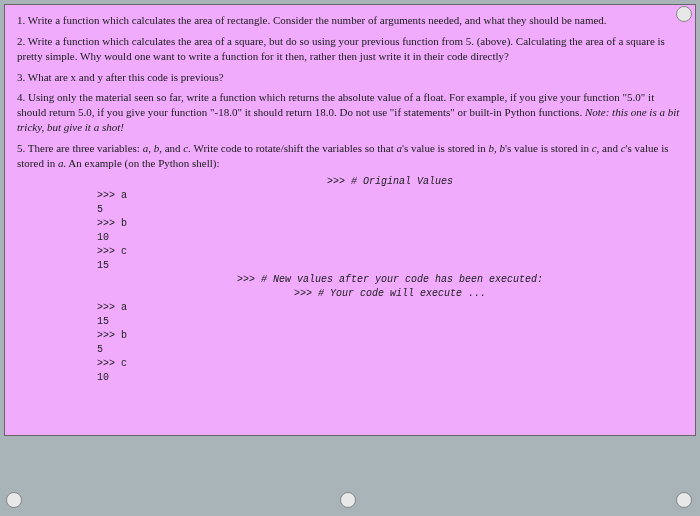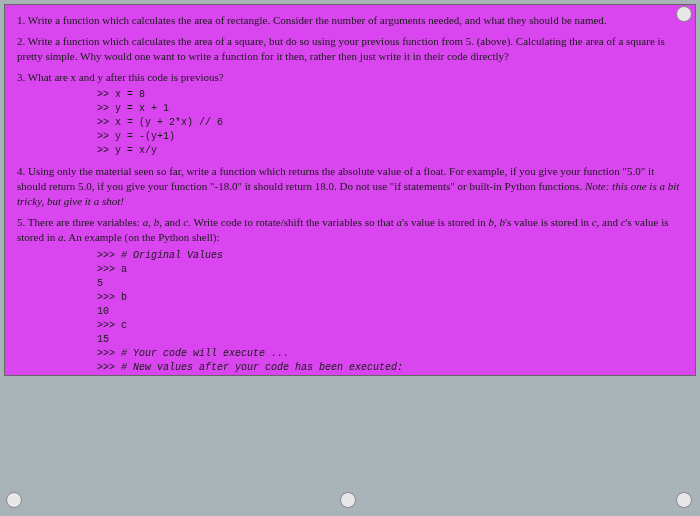--- a/index.html
+++ b/index.html
@@ -6,25 +6,25 @@
       margin: 0;
       padding: 0;
       font-family: Georgia, 'Times New Roman', serif;
       background: #a8b4b8;
       width: 700px;
       height: 516px;
       overflow: hidden;
       position: relative;
     }
     .page {
-      background: #d946ef;
+      background: #f0abfc;
       border: 1px solid #666;
       margin: 4px;
       padding: 8px 12px;
-      height: 372px;
+      height: 432px;
       box-sizing: border-box;
       font-size: 11px;
       line-height: 1.35;
       color: #1a1a1a;
       overflow: hidden;
     }
     .question {
       margin-bottom: 6px;
     }
     .qnum {
@@ -54,67 +54,60 @@
       width: 14px;
       height: 14px;
       border-radius: 50%;
       background: #e8e8e8;
       border: 1px solid #888;
     }
     .hole-tl { top: 6px; right: 8px; }
     .hole-bl { bottom: 8px; left: 6px; }
     .hole-bm { bottom: 8px; left: 340px; }
     .hole-br { bottom: 8px; right: 8px; }
-    .comment { font-style: italic; }
+    .comment { font-style: italic; text-align: center; }
   </style>
 </head>
 <body>
 
 <div class="page">
 
   <div class="question">
     <span class="qnum">1.</span>
     <span class="qtext">Write a function which calculates the area of rectangle. Consider the number of arguments needed, and what they should be named.</span>
   </div>
 
   <div class="question">
     <span class="qnum">2.</span>
     <span class="qtext">Write a function which calculates the area of a square, but do so using your previous function from 5. (above). Calculating the area of a square is pretty simple. Why would one want to write a function for it then, rather then just write it in their code directly?</span>
   </div>
 
   <div class="question">
     <span class="qnum">3.</span>
     <span class="qtext">What are x and y after this code is previous?</span>
-    <div class="code-block">
-      <div class="code-line">&gt;&gt; x = 8</div>
-      <div class="code-line">&gt;&gt; y = x + 1</div>
-      <div class="code-line">&gt;&gt; x = (y + 2*x) // 6</div>
-      <div class="code-line">&gt;&gt; y = -(y+1)</div>
-      <div class="code-line">&gt;&gt; y = x/y</div>
-    </div>
   </div>
 
   <div class="question">
     <span class="qnum">4.</span>
     <span class="qtext">Using only the material seen so far, write a function which returns the absolute value of a float. For example, if you give your function "5.0" it should return 5.0, if you give your function "-18.0" it should return 18.0. </span><span class="underline">Do not</span><span> use "if statements" or built-in Python functions. </span><span class="italic">Note: this one is a bit tricky, but give it a shot!</span>
   </div>
 
   <div class="question">
     <span class="qnum">5.</span>
     <span>There are three variables: </span><span class="italic">a, b,</span><span> and </span><span class="italic">c.</span><span> Write code to rotate/shift the variables so that </span><span class="italic">a</span><span>'s value is stored in </span><span class="italic">b, b</span><span>'s value is stored in </span><span class="italic">c,</span><span> and </span><span class="italic">c</span><span>'s value is stored in </span><span class="italic">a.</span><span> An example (on the Python shell):</span>
     <div class="code-block">
       <div class="code-line comment">&gt;&gt;&gt; # Original Values</div>
       <div class="code-line">&gt;&gt;&gt; a</div>
       <div class="code-line">5</div>
       <div class="code-line">&gt;&gt;&gt; b</div>
       <div class="code-line">10</div>
       <div class="code-line">&gt;&gt;&gt; c</div>
       <div class="code-line">15</div>
+      <div class="code-line comment">&gt;&gt;&gt; # New values after your code has been executed:</div>
       <div class="code-line comment">&gt;&gt;&gt; # Your code will execute ...</div>
-      <div class="code-line comment">&gt;&gt;&gt; # New values after your code has been executed:</div>
       <div class="code-line">&gt;&gt;&gt; a</div>
       <div class="code-line">15</div>
       <div class="code-line">&gt;&gt;&gt; b</div>
       <div class="code-line">5</div>
       <div class="code-line">&gt;&gt;&gt; c</div>
       <div class="code-line">10</div>
     </div>
   </div>
 
 </div>

